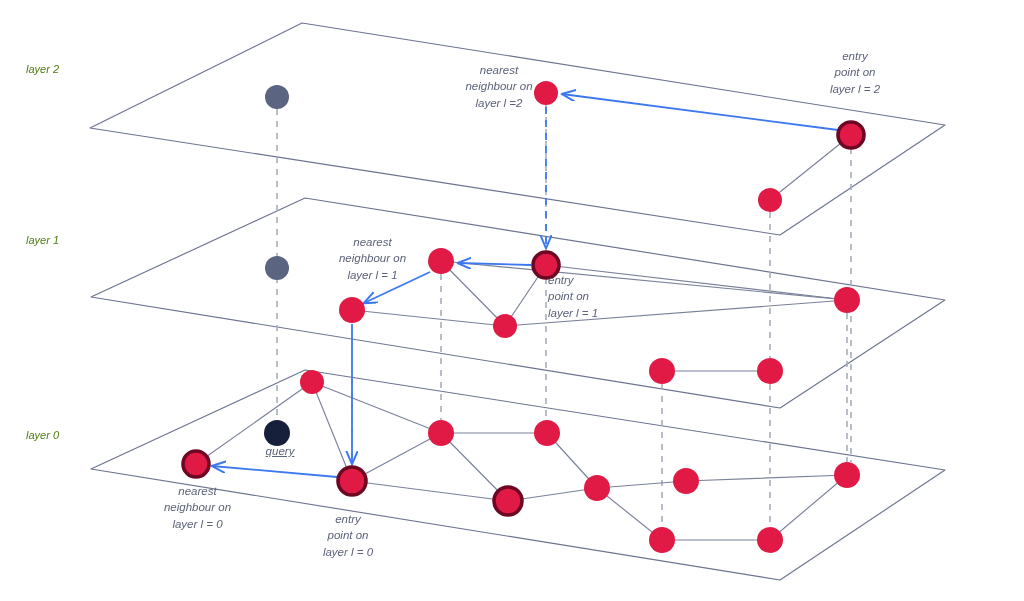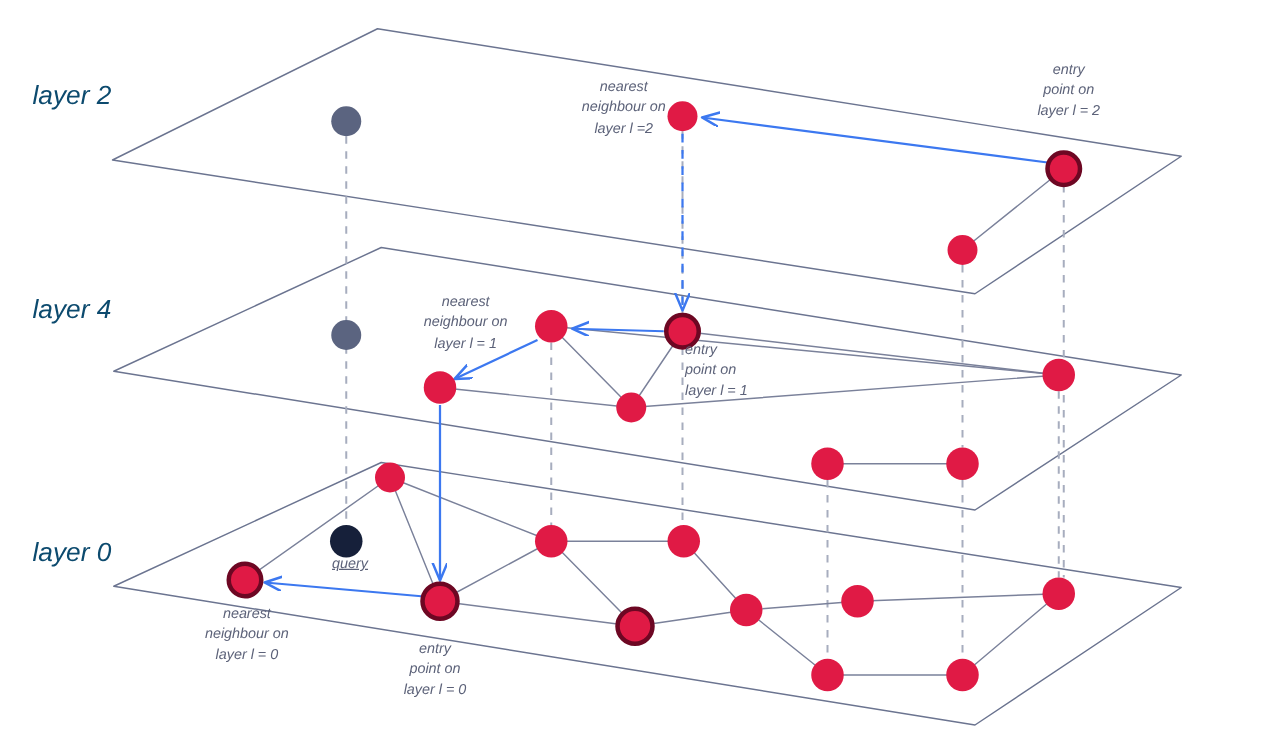--- a/index.html
+++ b/index.html
@@ -27,22 +27,22 @@
   .lbl {
     position: absolute;
     font-family: "Liberation Sans", sans-serif;
     font-style: italic;
     color: #5c6279;
     white-space: pre;
     line-height: 1.42;
     pointer-events: none;
   }
   .layer-name {
-    font-size: 21px;
-    color: #0c4a6e;
+    font-size: 11px;
+    color: #4d7c0f;
   }
   .annot {
     font-size: 11.5px;
     text-align: center;
     color: #5c6279;
   }
   .annot.left-al { text-align: left; }
 </style>
 </head>
 <body>
@@ -173,21 +173,21 @@
         <g>
           <circle cx="662" cy="540" r="13" fill="#e01a45"></circle>
         </g>
         <g>
           <circle cx="770" cy="540" r="13" fill="#e01a45"></circle>
         </g>
       </g>
   </svg>
   <div id="labels-layer">
       <div class="lbl layer-name" style="left: 26px; top: 62px;">layer 2</div>
-      <div class="lbl layer-name" style="left: 26px; top: 233px;">layer 4</div>
+      <div class="lbl layer-name" style="left: 26px; top: 233px;">layer 1</div>
       <div class="lbl layer-name" style="left: 26px; top: 428px;">layer 0</div>
       <div class="lbl annot" style="left: 444px; top: 62px; width: 110px;">nearest
 neighbour on
 layer l =2</div>
       <div class="lbl annot" style="left: 800px; top: 48px; width: 110px;">entry
 point on
 layer l = 2</div>
       <div class="lbl annot" style="left: 315px; top: 234px; width: 115px;">nearest
 neighbour on
 layer l = 1</div>

